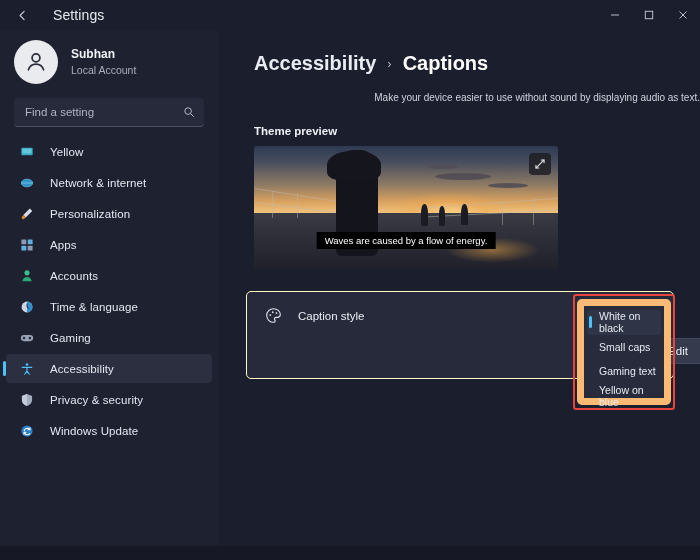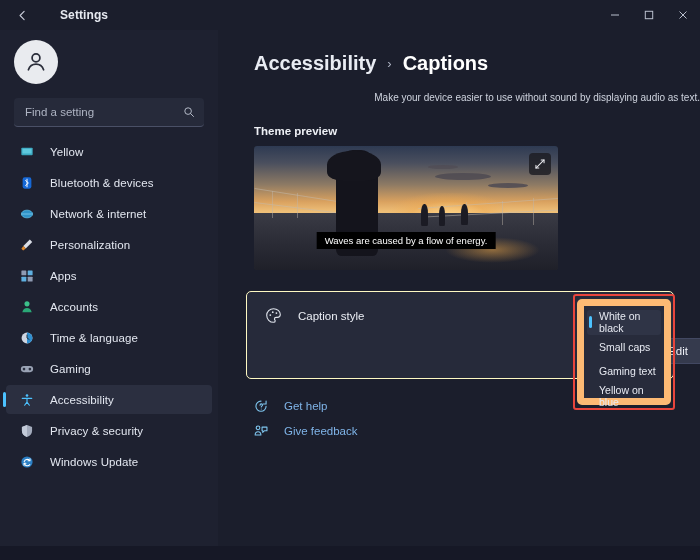--- a/index.html
+++ b/index.html
@@ -23,22 +23,22 @@
     background: #1b1e2c;
     padding-left: 8px;
   }
   .back-btn {
     width: 28px; height: 24px;
     display: flex; align-items: center; justify-content: center;
     color: #c8ccd8; border-radius: 4px;
   }
   .back-btn svg { width: 13px; height: 13px; }
   .title-text {
-    font-size: 12px; color: #e6e9f0;
-    margin-left: 24px; letter-spacing: .1px; font-weight: bold;
+    font-size: 14px; color: #e6e9f0;
+    margin-left: 17px; letter-spacing: .1px;
   }
   .win-controls { margin-left: auto; display: flex; height: 30px; }
   .win-btn {
     width: 34px; height: 30px;
     display: flex; align-items: center; justify-content: center;
     color: #b9bfcd;
   }
   .win-btn svg { width: 10px; height: 10px; }
 
   
@@ -335,20 +335,24 @@
 
     <div class="sidebar">
 
       <div class="account">
         <div class="avatar">
           <svg viewBox="0 0 24 24" fill="none" stroke="#2a2d3a" stroke-width="1.6" stroke-linecap="round">
             <circle cx="12" cy="8.2" r="3.6"></circle>
             <path d="M5 19.2c1.2-3.6 4-5.2 7-5.2s5.8 1.6 7 5.2"></path>
           </svg>
         </div>
+        <div class="acct-text">
+          <div class="acct-name">Subhan</div>
+          <div class="acct-sub">Local Account</div>
+        </div>
       </div>
 
       <div class="search-wrap">
         <div class="search-box">
           <input type="text" placeholder="Find a setting" style="">
           <span class="search-ico">
             <svg viewBox="0 0 16 16" fill="none" stroke="currentColor" stroke-width="1.3">
               <circle cx="6.8" cy="6.8" r="4.4"></circle>
               <line x1="10.1" y1="10.1" x2="14" y2="14" stroke-linecap="round"></line>
             </svg>
@@ -361,29 +365,20 @@
         <div class="nav-item">
           <span class="nav-ico">
             <svg viewBox="0 0 16 16">
                 <rect x="1.5" y="3" width="13" height="8.6" rx="1.1" fill="#3ba8bf"></rect>
                 <rect x="2.8" y="4.2" width="10.4" height="5.4" rx=".5" fill="#5ec8dd"></rect>
               </svg>
           </span>
           <span class="nav-label">Yellow</span>
         </div>
 
-        <div class="nav-item">
-          <span class="nav-ico">
-            <svg viewBox="0 0 16 16">
-                <rect x="3" y="1.5" width="10" height="13" rx="2.4" fill="#1668d6"></rect>
-                <path d="M6.4 5.2 L9.6 8 L6.4 10.8 M8 3.6 V12.4" fill="none" stroke="#fff" stroke-width="1.1" stroke-linejoin="round" stroke-linecap="round"></path>
-              </svg>
-          </span>
-          <span class="nav-label">Bluetooth &amp; devices</span>
-        </div>
 
         <div class="nav-item">
           <span class="nav-ico">
             <svg viewBox="0 0 16 16">
                 <ellipse cx="8" cy="8" rx="6.4" ry="4.4" fill="#2f93c8"></ellipse>
                 <ellipse cx="8" cy="8" rx="6.4" ry="4.4" fill="none" stroke="#63c6ee" stroke-width=".8"></ellipse>
                 <line x1="1.7" y1="8" x2="14.3" y2="8" stroke="#9adcf7" stroke-width=".7"></line>
               </svg>
           </span>
           <span class="nav-label">Network &amp; internet</span>
@@ -530,43 +525,20 @@
               <circle cx="5.6" cy="8.6" r=".95" fill="currentColor" stroke="none"></circle>
               <circle cx="8.2" cy="5.5" r=".95" fill="currentColor" stroke="none"></circle>
               <circle cx="12.1" cy="6.4" r=".95" fill="currentColor" stroke="none"></circle>
             </svg>
           </span>
           <span class="card-label">Caption style</span>
         </div>
         <div class="edit-btn">Edit</div>
       </div>
 
-      <div class="links">
-        <div class="link-row">
-          <span class="link-ico">
-            <svg viewBox="0 0 16 16" fill="none" stroke="currentColor" stroke-width="1.25" stroke-linecap="round">
-              <path d="M13.8 8.2A5.8 5.8 0 1 1 8 2.4"></path>
-              <path d="M13.8 2.4v3.4h-3.4"></path>
-              <path d="M6.9 7.1c0-.9.6-1.5 1.4-1.5.8 0 1.4.5 1.4 1.3 0 1.2-1.4 1.2-1.4 2.3"></path>
-              <circle cx="8.3" cy="11.4" r=".6" fill="currentColor" stroke="none"></circle>
-            </svg>
-          </span>
-          <span class="link-text">Get help</span>
-        </div>
-        <div class="link-row">
-          <span class="link-ico">
-            <svg viewBox="0 0 16 16" fill="none" stroke="currentColor" stroke-width="1.25" stroke-linejoin="round">
-              <circle cx="4.6" cy="4.4" r="2.1"></circle>
-              <path d="M1.3 12.6c0-2.2 1.5-3.7 3.3-3.7s3.3 1.5 3.3 3.7z"></path>
-              <path d="M9.2 3.6h5.6v4.2h-3.1l-1.7 1.7V7.8H9.2z"></path>
-            </svg>
-          </span>
-          <span class="link-text">Give feedback</span>
-        </div>
-      </div>
 
     </div>
   </div>
 
   <div class="dropdown">
     <div class="dd-item active">
       <span>White on black</span>
     </div>
     <div class="dd-item">
       <span>Small caps</span>

